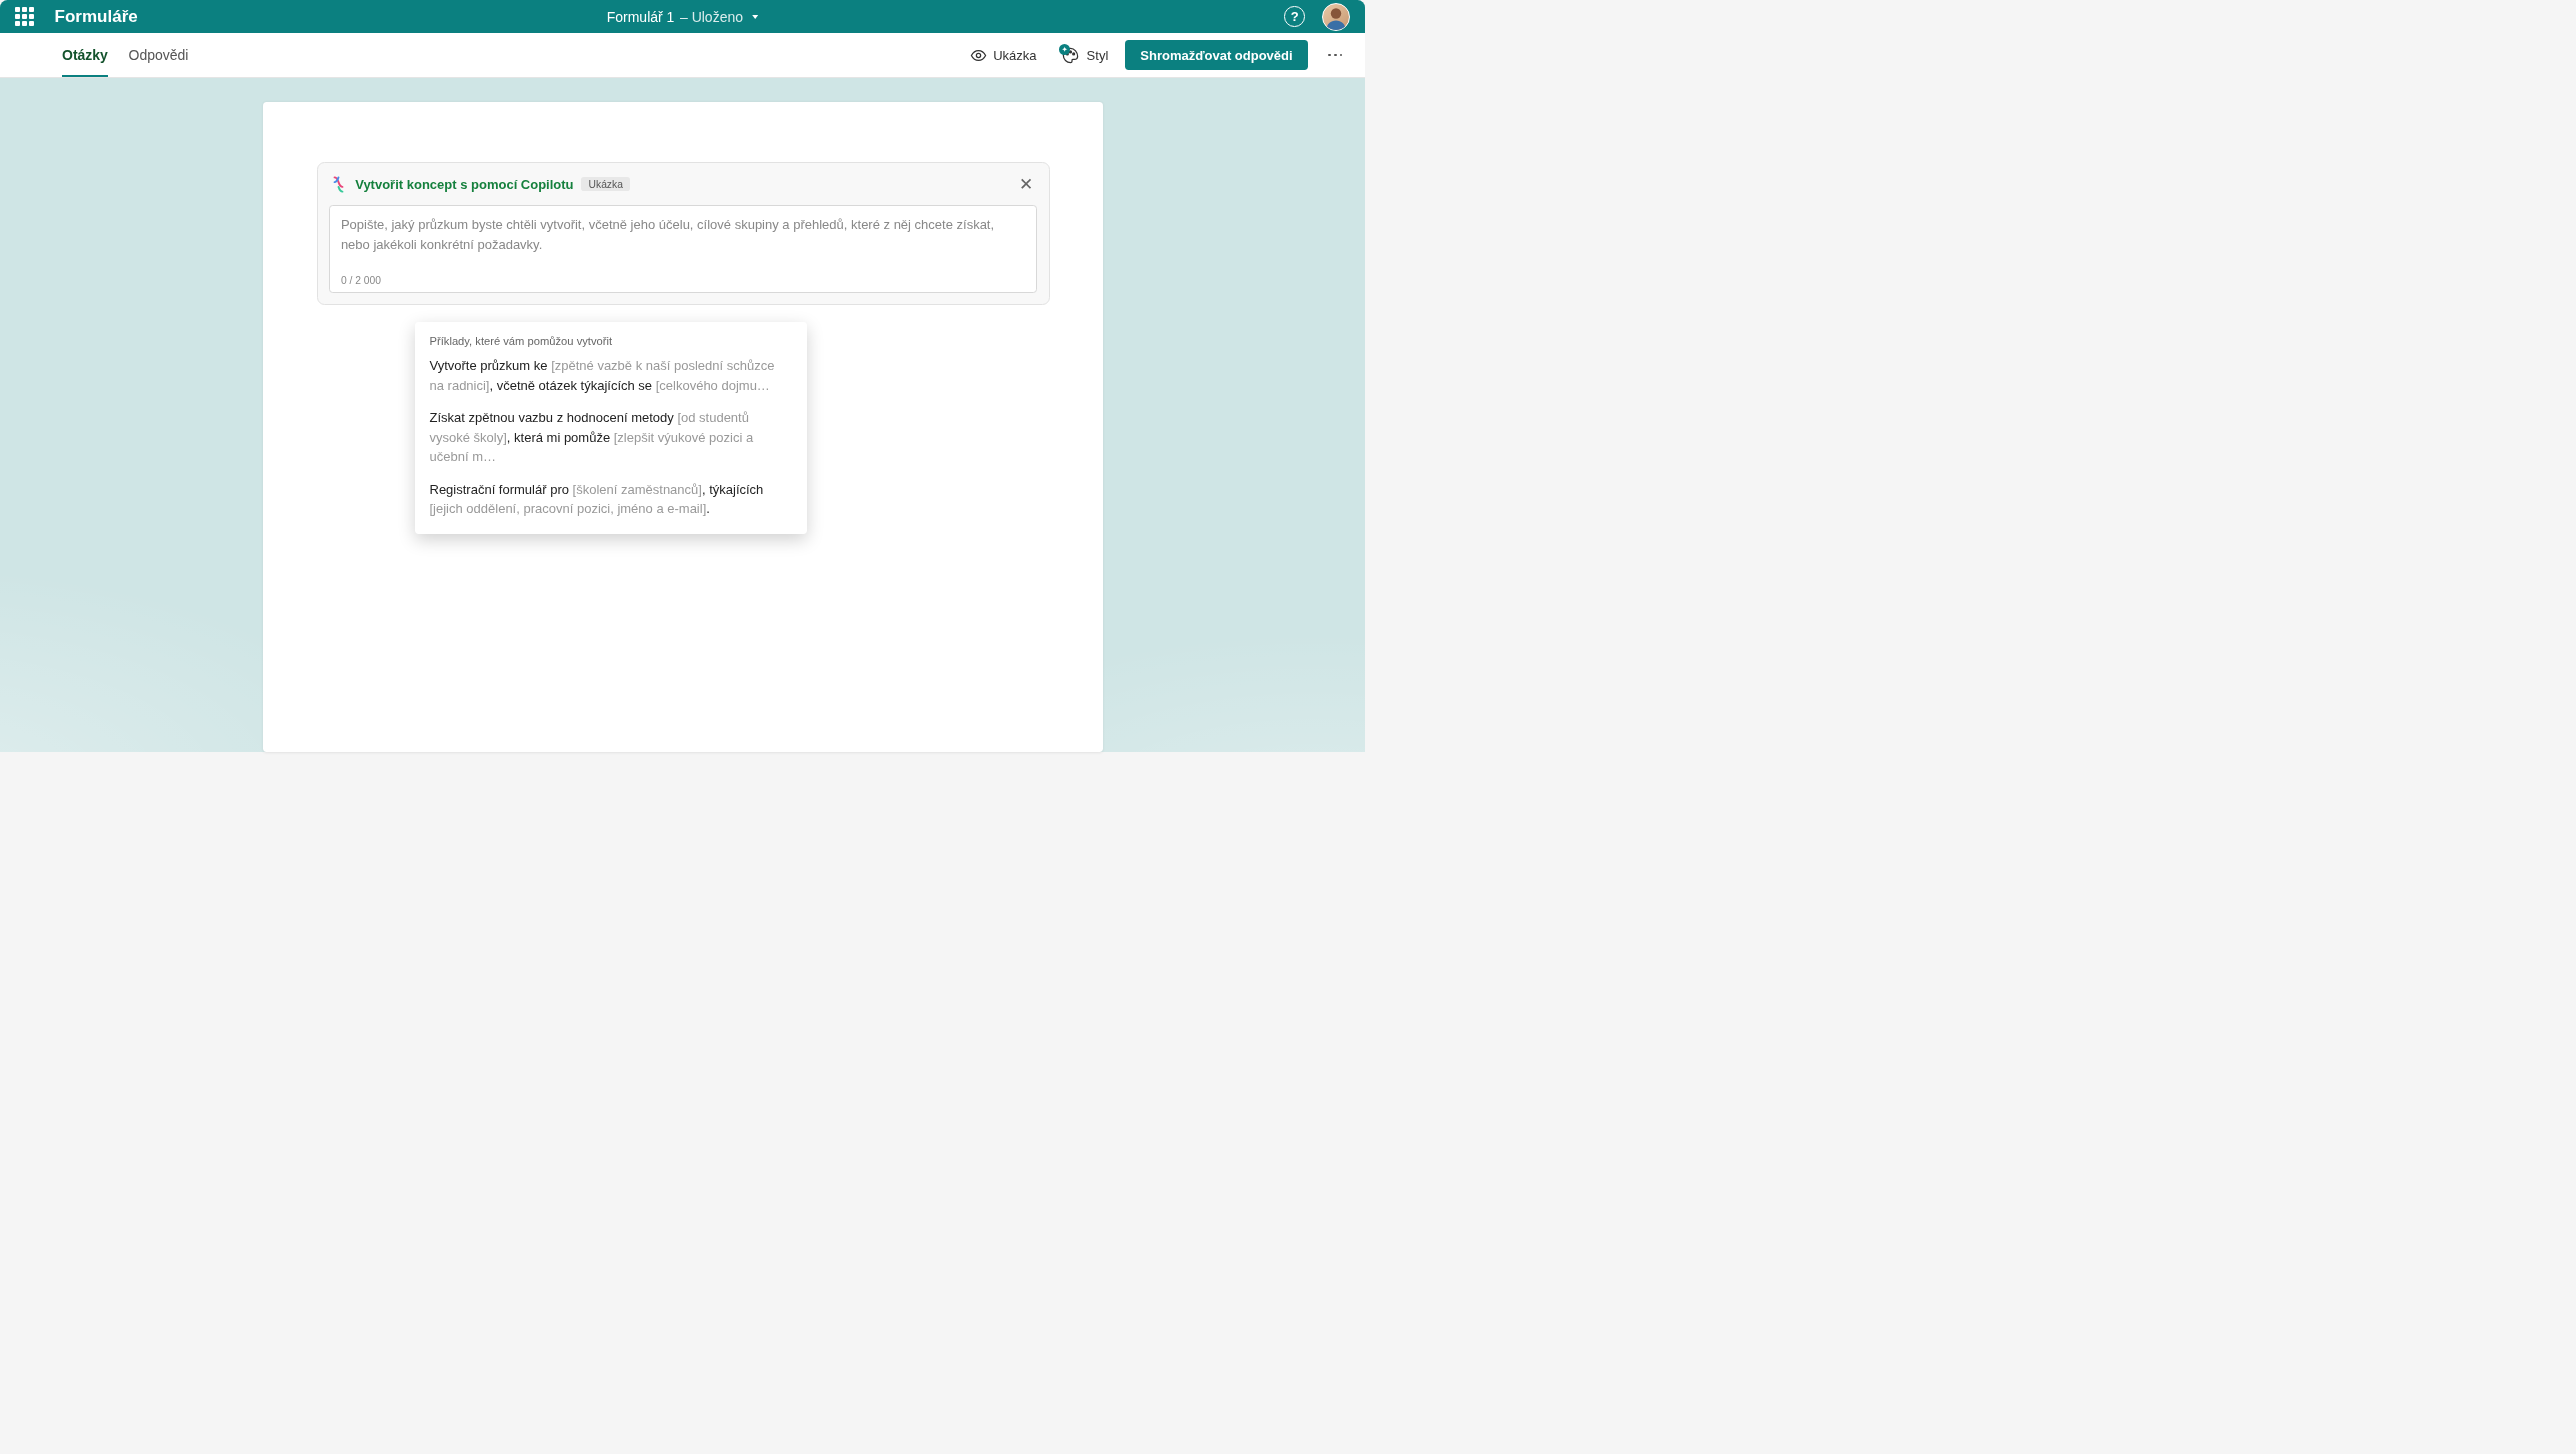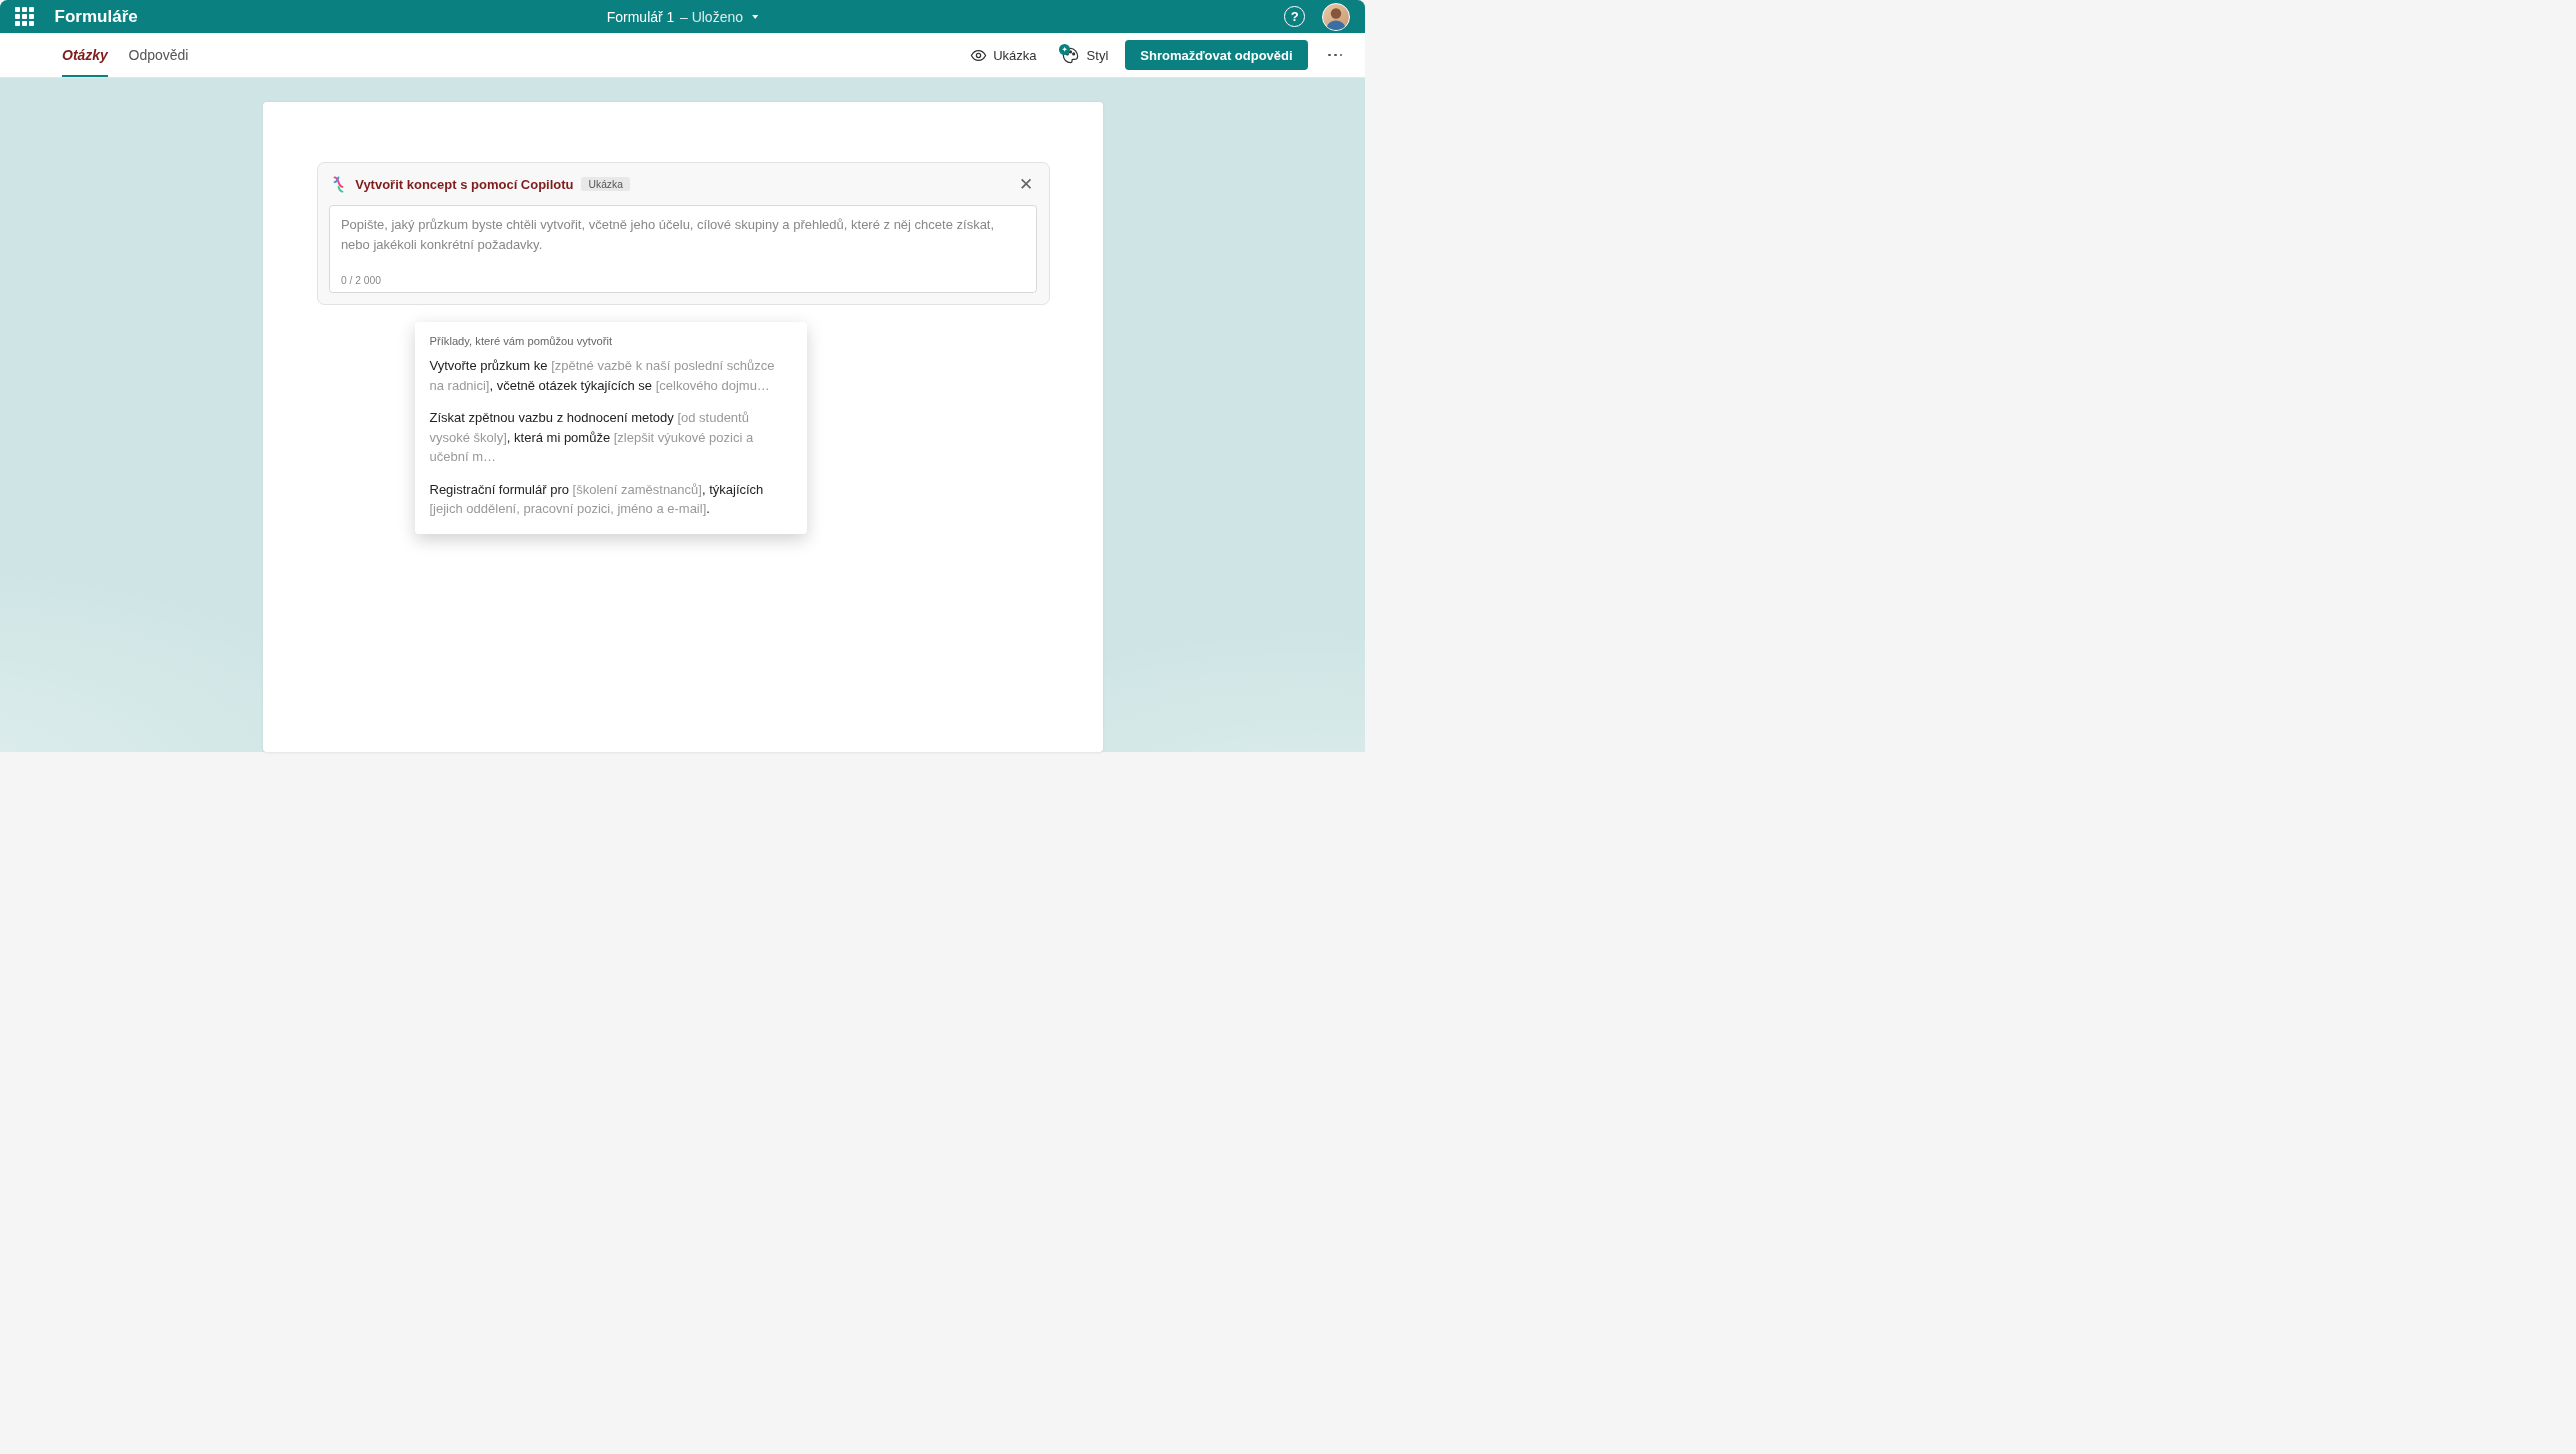--- a/index.html
+++ b/index.html
@@ -68,21 +68,21 @@
     display:flex;
     align-items:center;
     padding:0 19px 0 62px;
     border-bottom:0.9px solid #e5e5e5;
   }
   .tabs { display:flex; gap:20.6px; height:100%; }
   .tab {
     display:flex;align-items:center;font-size:14px;color:#555;cursor:pointer;
     border-bottom:2.8px solid transparent; padding-top:2.8px;
   }
-  .tab.active { color:#7f1d1d; font-weight:600; border-bottom-color:#0b8080;font-style:italic; }
+  .tab.active { color:#14532d; font-weight:600; border-bottom-color:#0b8080; }
   .toolbar-right {
     margin-left:auto;
     display:flex;align-items:center;gap:17px;
   }
   .tb-link { display:flex;align-items:center;gap:6.6px;font-size:13px;color:#333;cursor:pointer; }
   .eye-icon svg, .style-icon svg { display:block; }
   .style-badge {
     width:11.2px;height:11.2px;background:#0b8080;border-radius:50%;
     display:flex;align-items:center;justify-content:center;
     color:#fff;font-size:7.5px;margin-right:-3.7px;position:relative;top:-5.6px;left:5.6px;
@@ -123,21 +123,21 @@
     border:0.9px solid #e2e2e2;
     border-radius:7.5px;
     padding:9.4px 11.2px 11.2px 11.2px;
   }
   .copilot-head {
     display:flex;align-items:center;gap:7.5px;margin-bottom:9.4px;
   }
   .copilot-logo {
     width:19px;height:19px;
   }
-  .copilot-title { font-size:13px;font-weight:600;color:#7f1d1d; }
+  .copilot-title { font-size:13px;font-weight:600;color:#15803d; }
   .copilot-badge {
     background:#e8e8e8;color:#555;font-size:10.3px;padding:1.9px 7.5px;border-radius:2.8px;
   }
   .copilot-close {
     margin-left:auto;cursor:pointer;color:#666;font-size:17px;
     width:22.5px;height:22.5px;display:flex;align-items:center;justify-content:center;
   }
   .copilot-input {
     background:#fff;border:0.9px solid #d8d8d8;border-radius:3.7px;
     padding:9.4px 11.2px 5.6px 11.2px;

